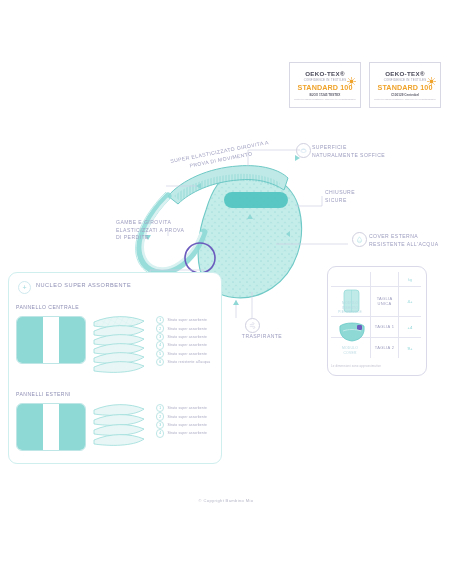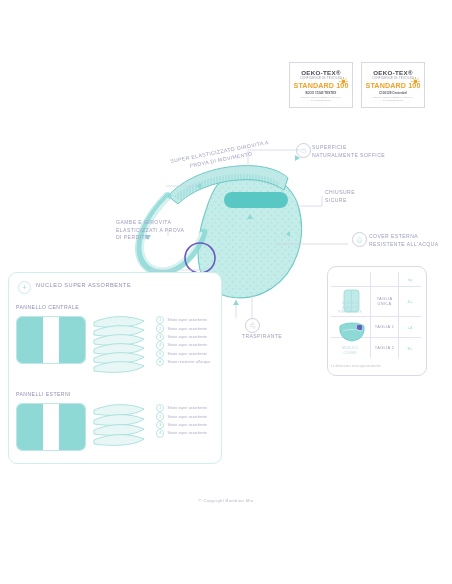--- a/index.html
+++ b/index.html
@@ -7,21 +7,21 @@
     width:452px;height:584px;
     background:#ffffff;
     font-family:"Liberation Sans", sans-serif;
     color:#8f8fb5;
     overflow:hidden;
     position:relative;
   }
   .stage{position:absolute;left:0;top:0;width:452px;height:584px;}
 
   
-  .cert-row{position:absolute;left:289px;top:62px;width:136px;height:46px;display:flex;gap:8px;}
+  .cert-row{position:absolute;left:289px;top:62px;width:152px;height:46px;display:flex;gap:8px;}
   .cert{
     flex:1;border:1px solid #d8d8e4;background:#fff;
     display:flex;flex-direction:column;align-items:center;justify-content:center;
     padding:3px 2px 2px;box-sizing:border-box;position:relative;
   }
   .cert-brand{font-size:6.2px;letter-spacing:.3px;color:#4a4a5a;font-weight:bold;}
   .cert-sub{font-size:2.9px;letter-spacing:.25px;color:#9a9aad;margin-top:.5px;}
   .cert-std{font-size:7.2px;font-weight:bold;color:#f0a32a;letter-spacing:.1px;margin-top:1px;}
   .cert-code{font-size:3.1px;font-weight:bold;color:#5a5a6a;margin-top:.8px;}
   .cert-fine{font-size:2.2px;color:#b4b4c2;margin-top:1.2px;line-height:1.35;text-align:center;}

